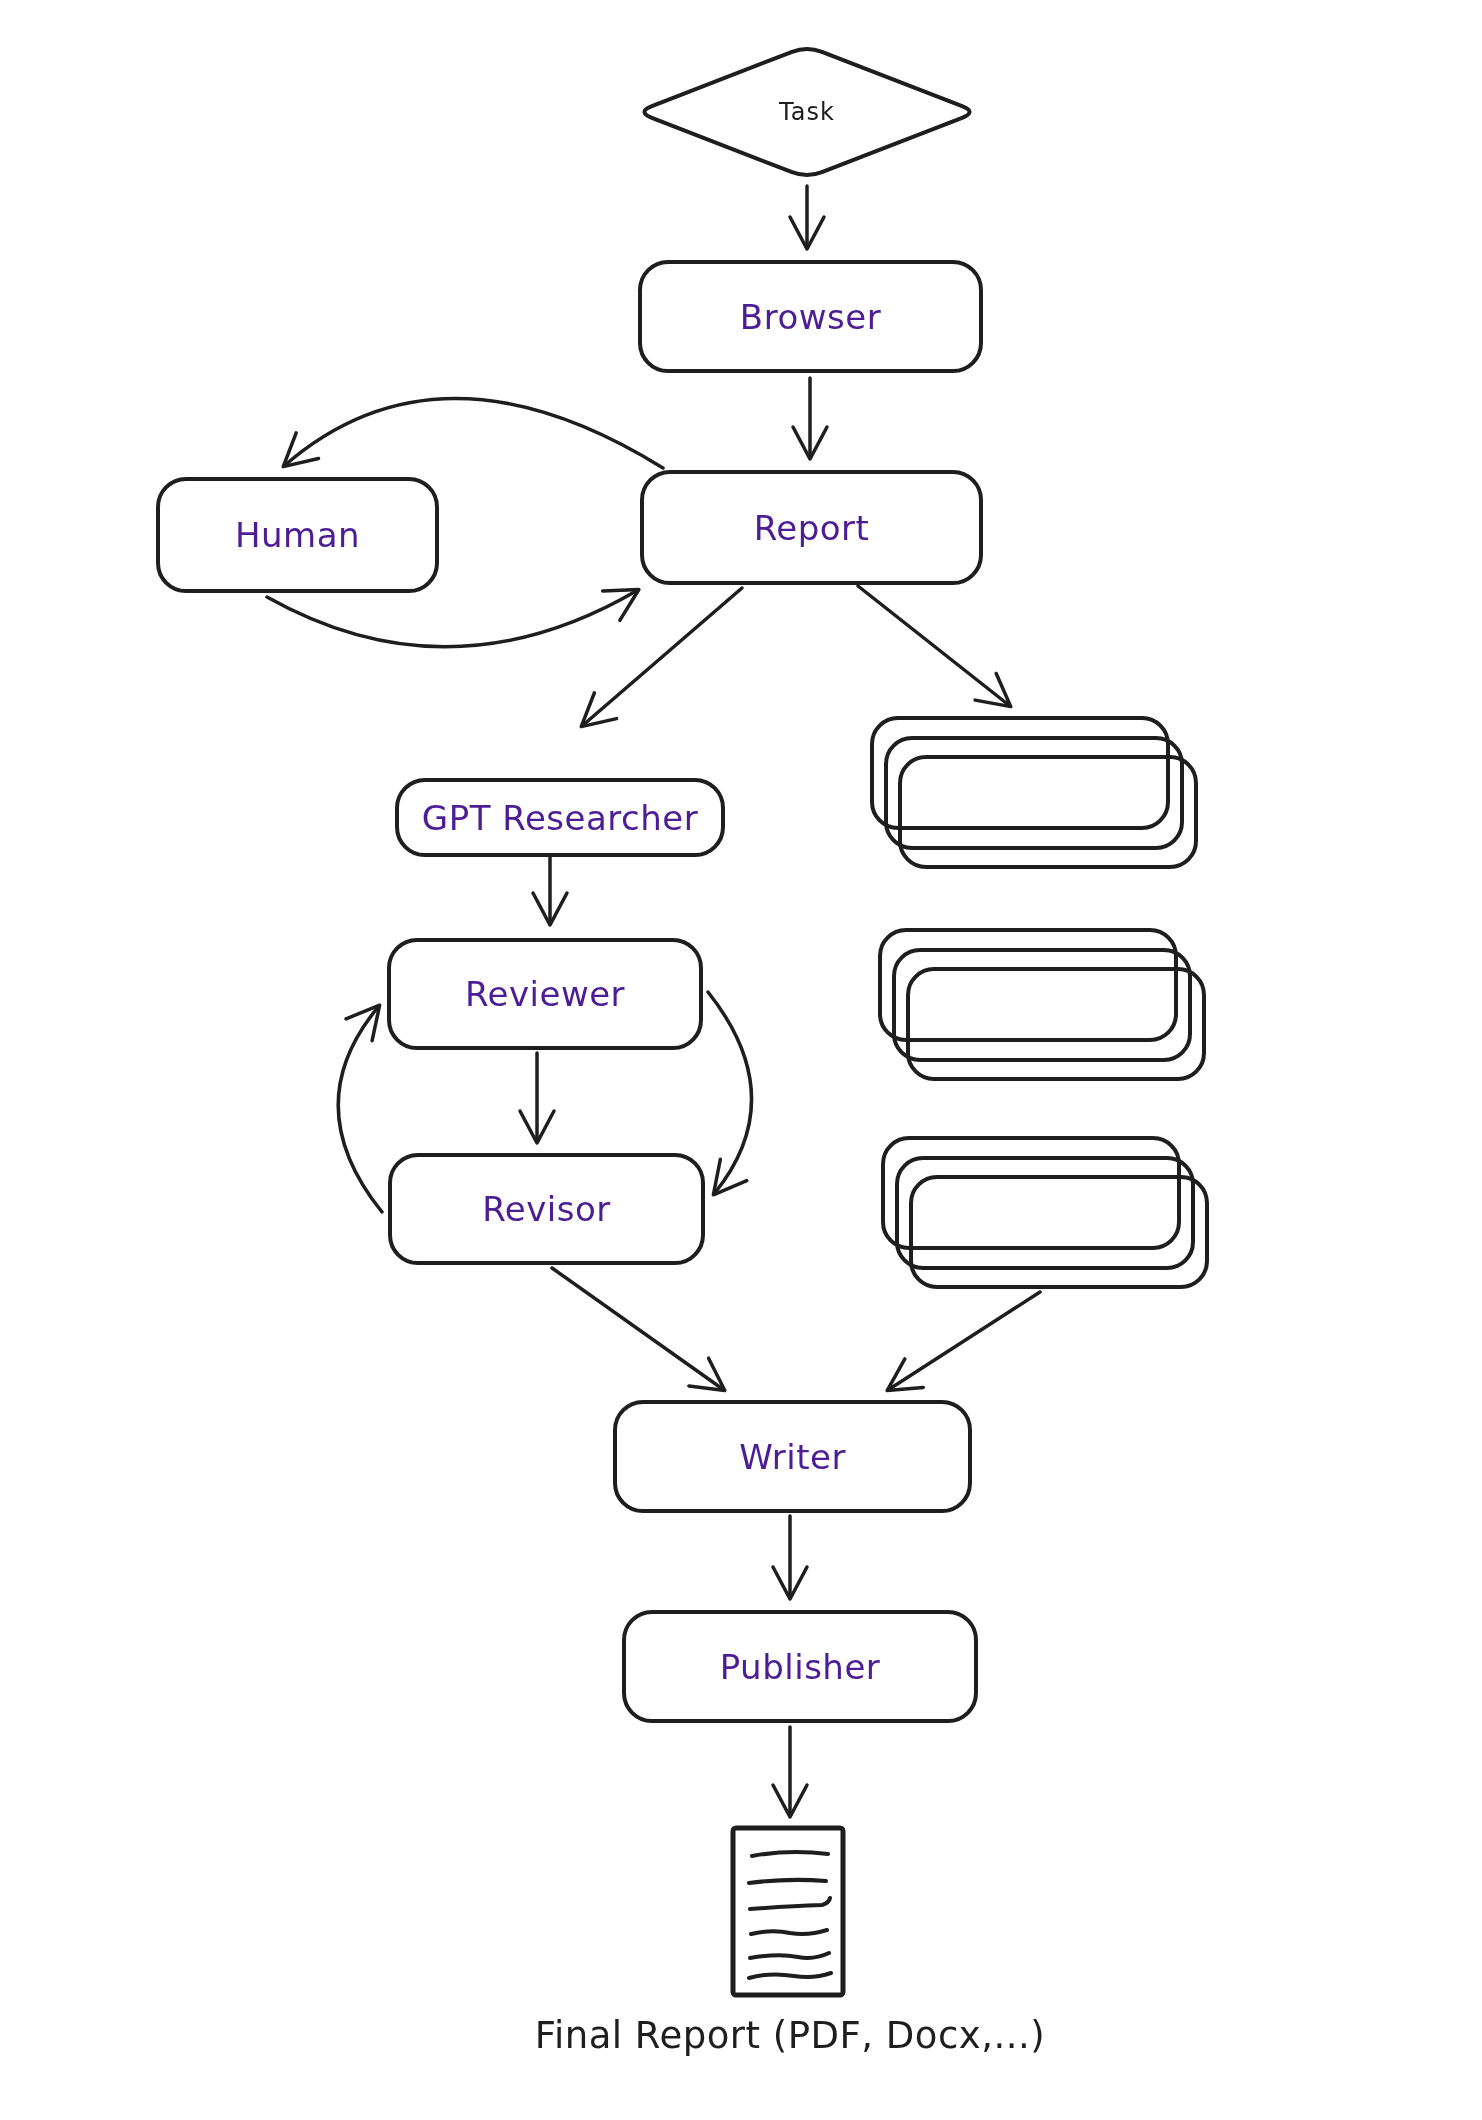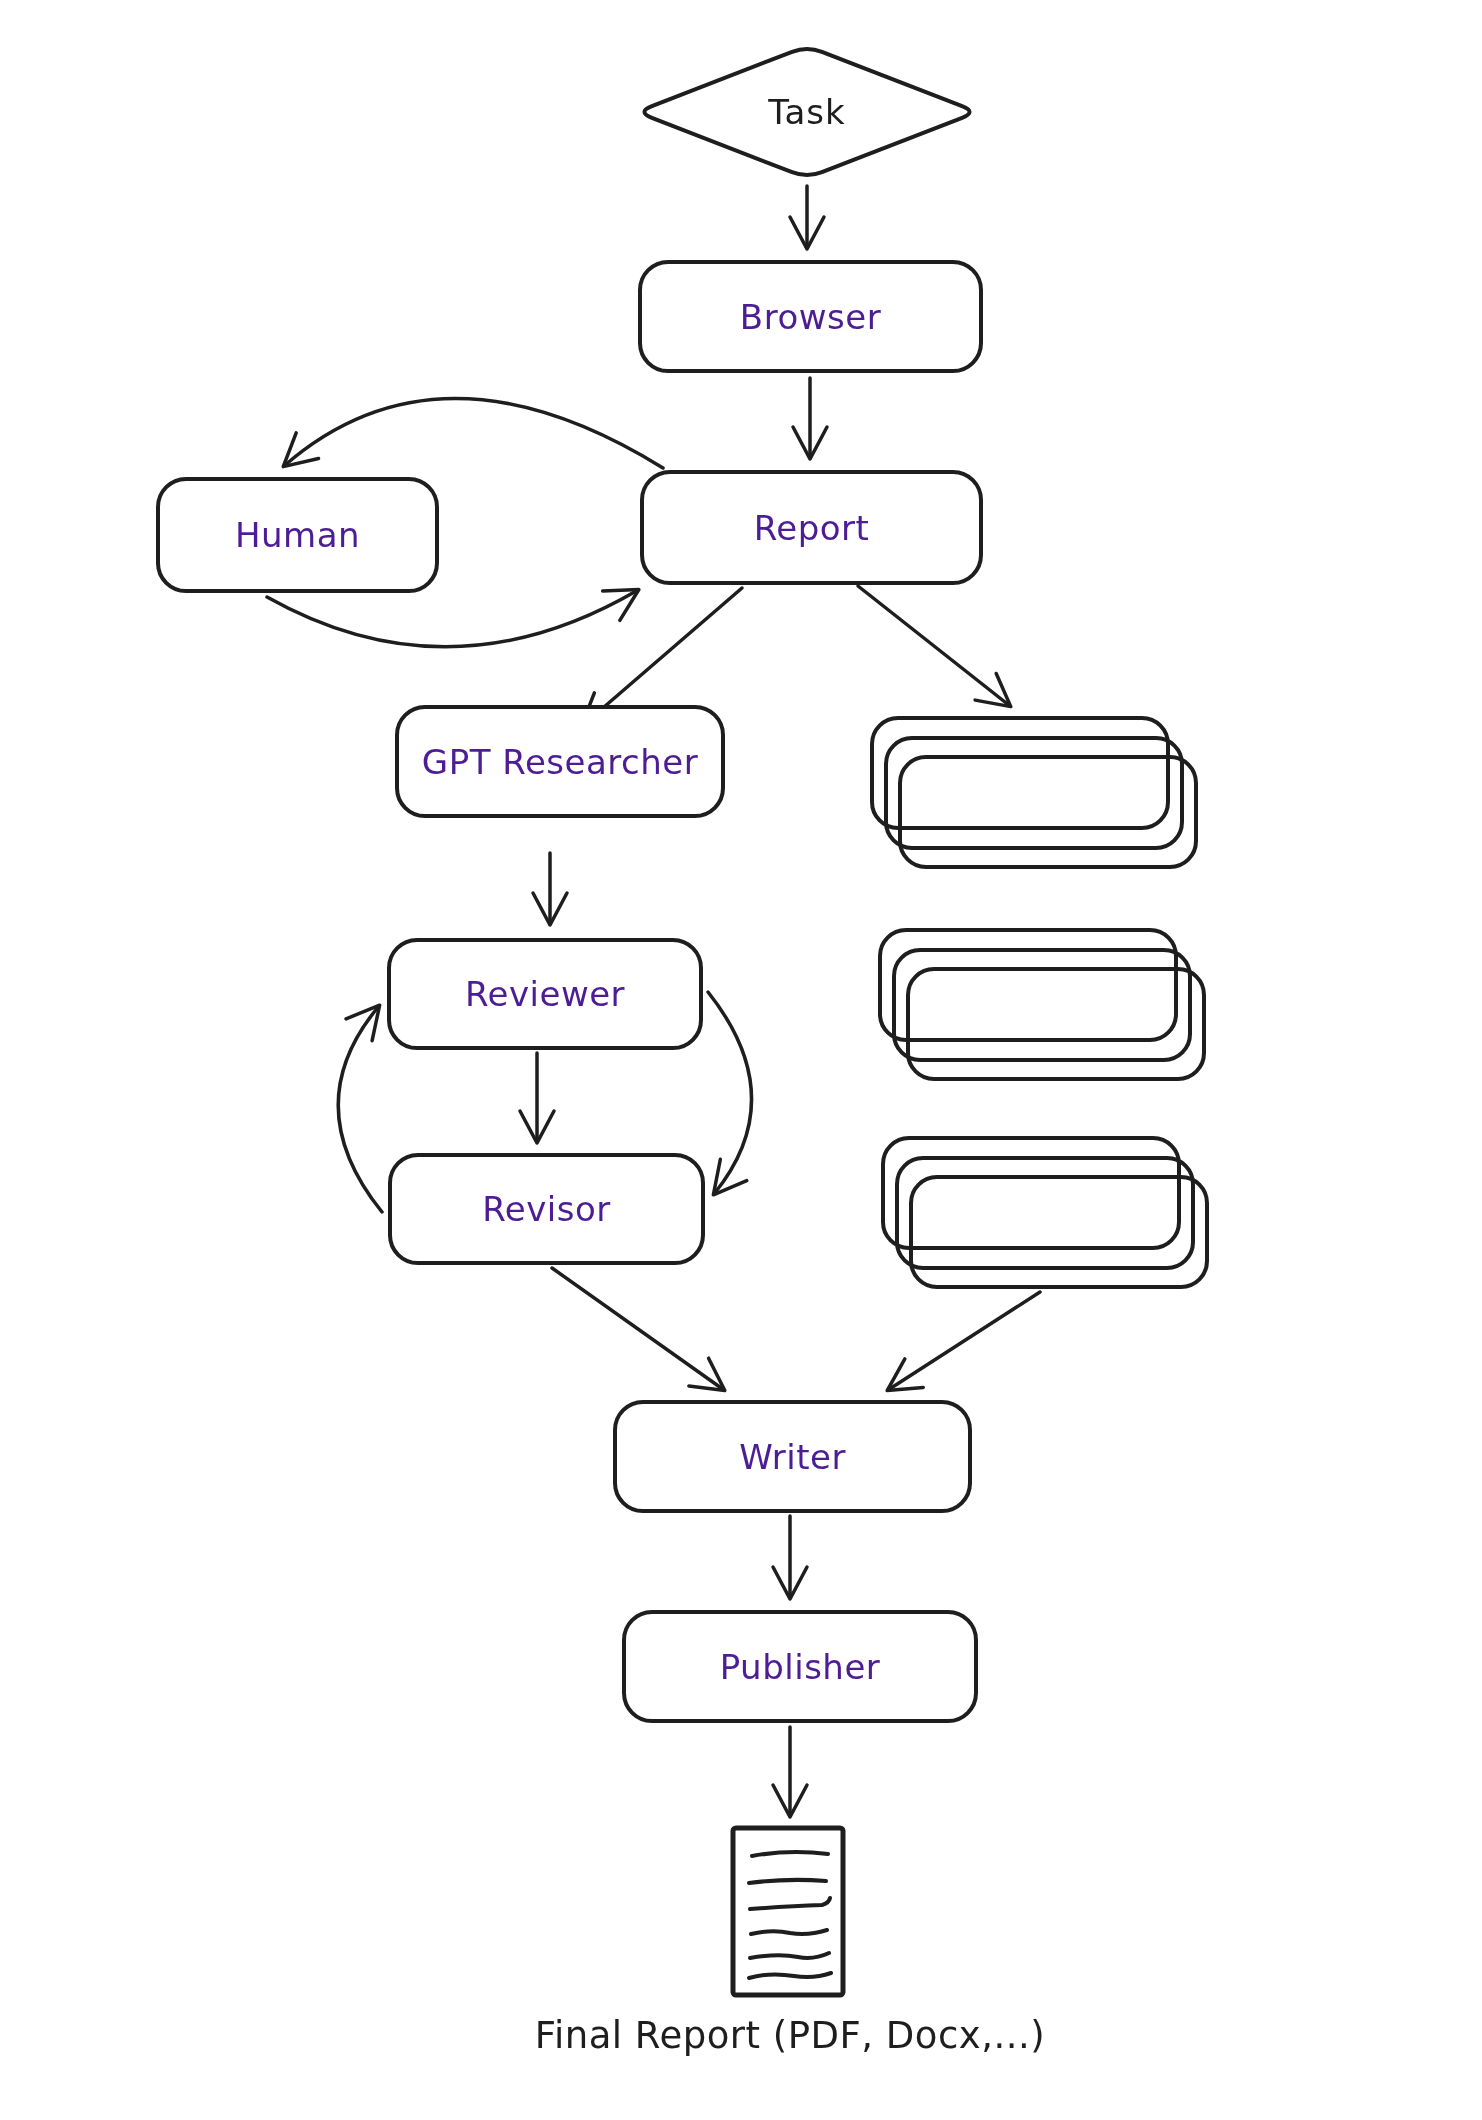--- a/index.html
+++ b/index.html
@@ -31,21 +31,21 @@
     letter-spacing: 0.5px;
     color: #4c1d95;
     z-index: 2;
     white-space: nowrap;
   }
   .diamond-label {
     position: absolute;
     display: flex;
     align-items: center;
     justify-content: center;
-    font-size: 34px;
+    font-size: 24px;
     letter-spacing: 1px;
     z-index: 2;
   }
   .caption {
     position: absolute;
     left: 390px;
     top: 2014px;
     width: 800px;
     text-align: center;
     font-size: 37px;
@@ -123,21 +123,21 @@
   </div>
 
   <div class="node" style="left:127px; top:477px; width:283px; height:116px;margin-left:29px;">
     <span>Human</span>
   </div>
 
   <div class="node" style="left:640px; top:470px; width:343px; height:115px;">
     <span>Report</span>
   </div>
 
-  <div class="node" style="left:395px; top:705px; width:330px; height:113px;">
+  <div class="node" style="left:395px; top:778px; width:330px; height:79px;">
     <span>GPT Researcher</span>
   </div>
 
   <div class="node" style="left:387px; top:938px; width:316px; height:112px;">
     <span>Reviewer</span>
   </div>
 
   <div class="node" style="left:613px; top:1400px; width:359px; height:113px;">
     <span>Writer</span>
   </div>

